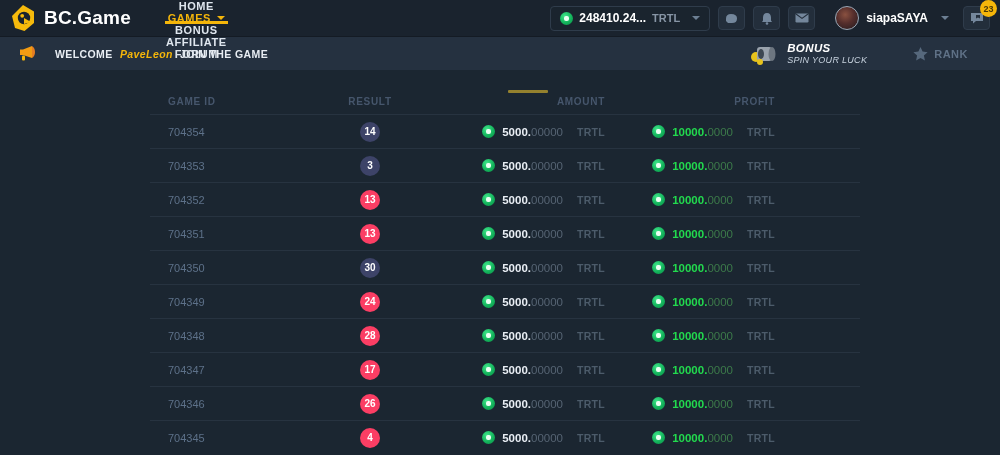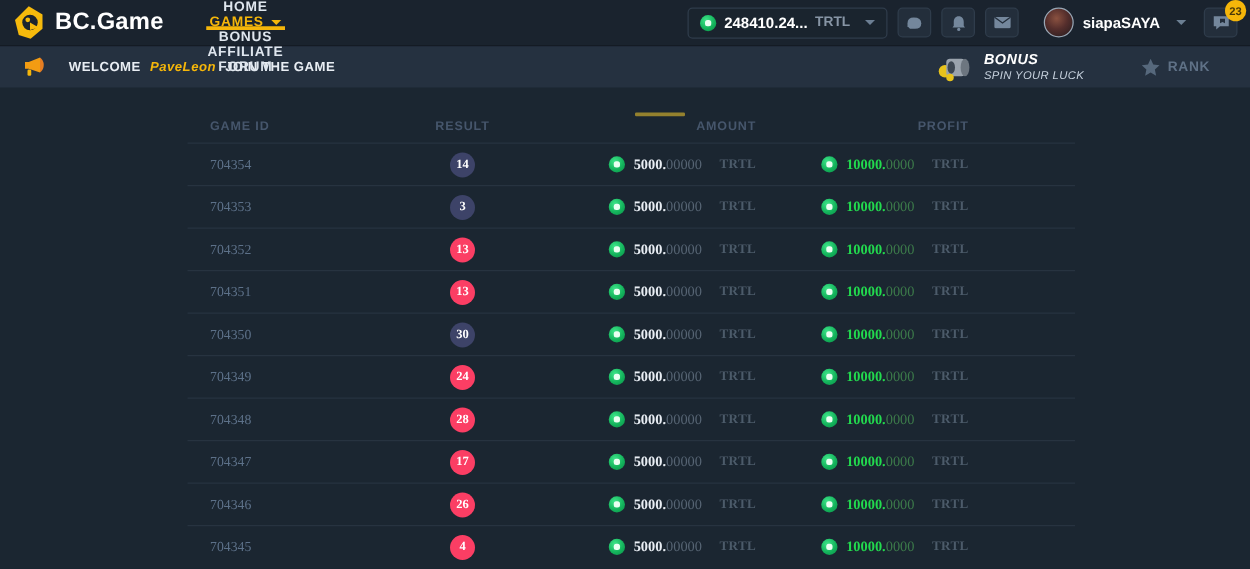--- a/index.html
+++ b/index.html
@@ -49,21 +49,21 @@
   .tasks-title{color:#fff;font-weight:bold;font-size:11.5px;letter-spacing:.4px;}
   .tasks-sub{color:#c7d2de;font-size:9px;letter-spacing:.3px;}
   .rank{display:flex;align-items:center;gap:6px;color:#5f7186;font-size:11px;font-weight:bold;letter-spacing:.5px;cursor:pointer;}
 
   
   .content{position:relative;height:385px;background:var(--content);}
   .tab-indicator{position:absolute;top:2px;left:508px;width:40px;height:3px;background:#94812e;border-radius:1px;}
   .bets-table{margin:18px 0 0 150px;width:710px;}
   .thead,.trow{display:grid;grid-template-columns:160px 120px 175px 170px;align-items:center;}
   .thead{height:26px;color:var(--head);font-size:10px;font-weight:bold;letter-spacing:.7px;}
-  .trow{height:34px;border-top:1px solid var(--line);cursor:pointer;font-family:Liberation Serif, serif;}
+  .trow{height:34px;border-top:1px solid var(--line);cursor:pointer;}
   .c-id{padding-left:18px;text-align:left;}
   .c-result{text-align:center;display:flex;justify-content:center;}
   .c-amount,.c-profit{text-align:right;display:flex;justify-content:flex-end;align-items:center;}
   .trow .c-id{color:var(--muted);font-size:11px;}
   .thead .c-result{display:block;}
   .badge{width:20px;height:20px;border-radius:50%;color:#fff;font-size:10px;font-weight:bold;
     display:flex;align-items:center;justify-content:center;}
   .badge.navy{background:var(--badge-navy);}
   .badge.pink{background:var(--badge-pink);}
   .coin{width:13px;height:13px;border-radius:50%;flex:0 0 13px;

